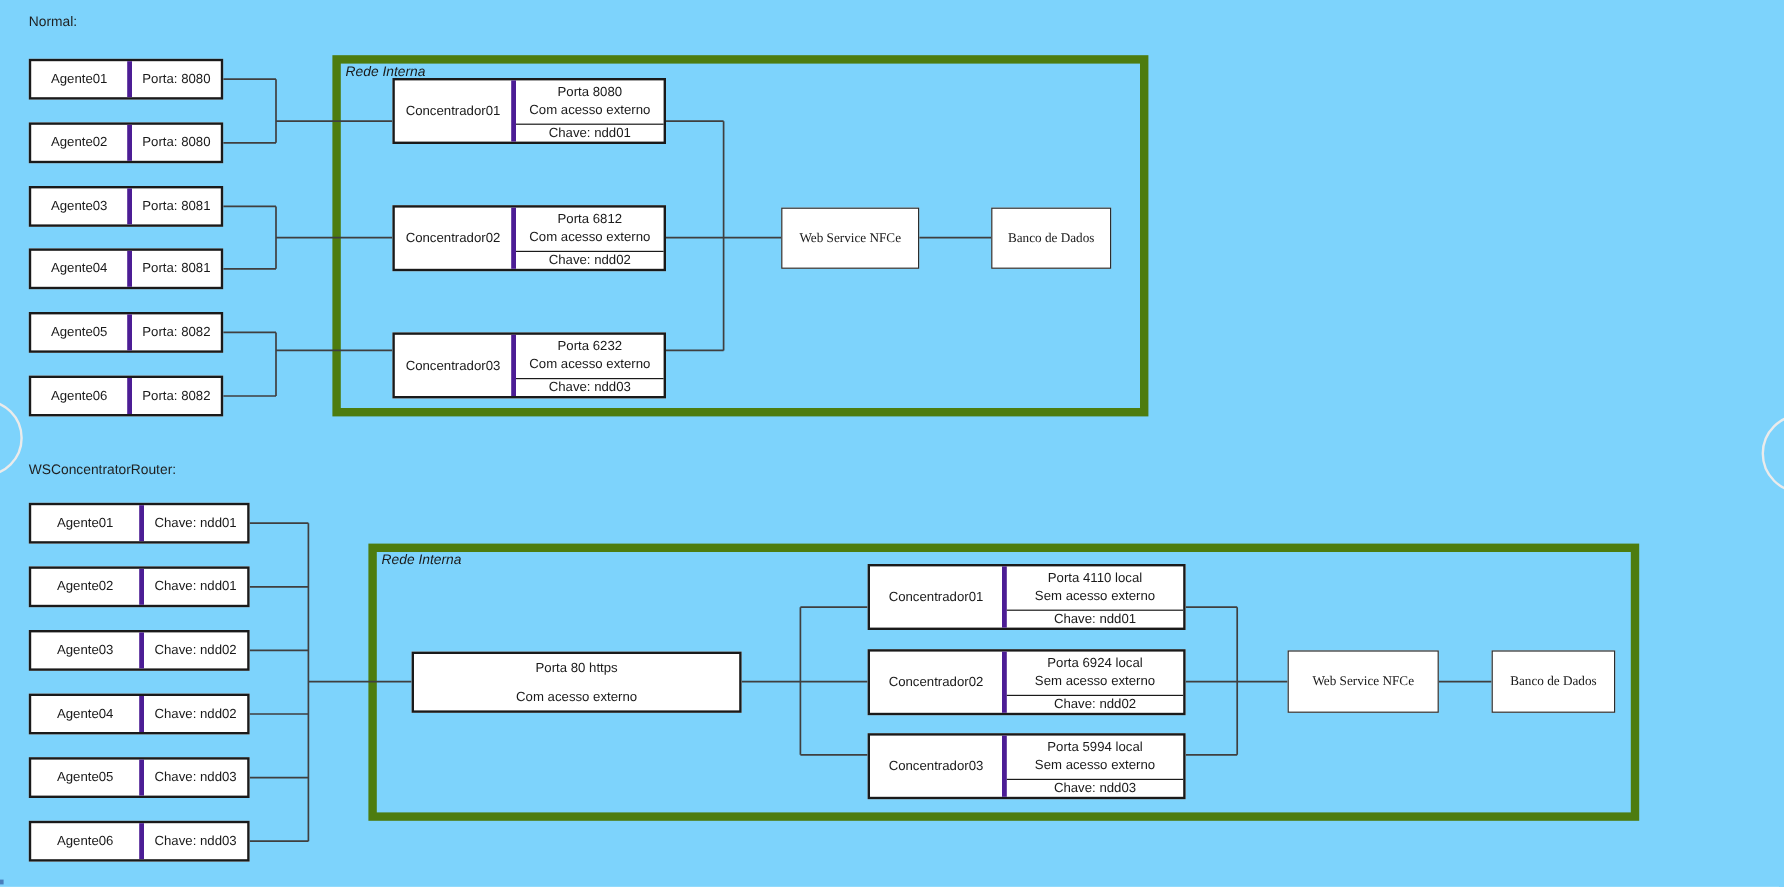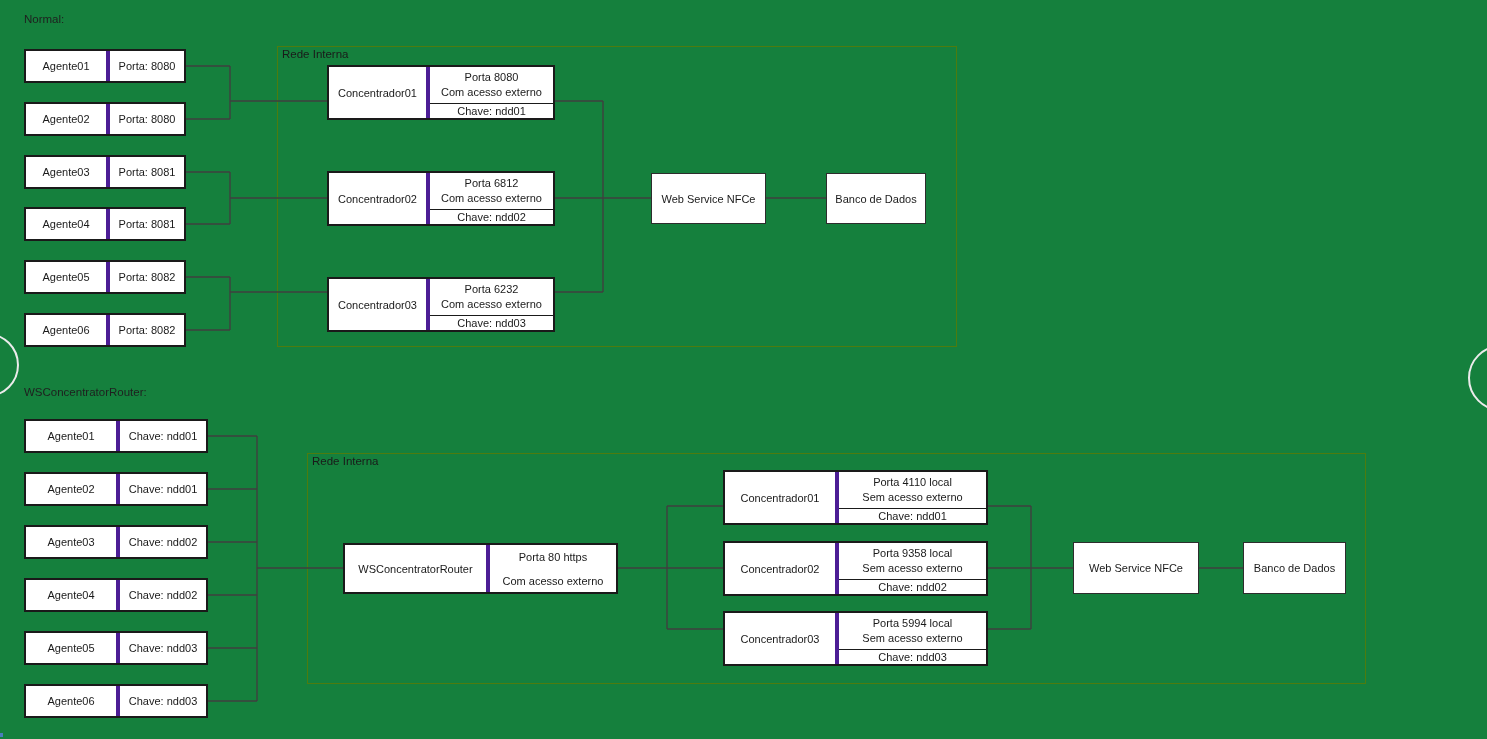--- a/index.html
+++ b/index.html
@@ -3,38 +3,39 @@
 <meta charset="utf-8">
 <style>
   html,body { margin:0; padding:0; }
   body {
     font-family: "Liberation Sans", "DejaVu Sans", sans-serif;
     background:#ffffff;
   }
   .canvas {
     position:relative;
     width:1487px; height:739px;
-    background:#15803d;
+    background:#7dd3fc;
     overflow:hidden;
     font-size:11px;
     color:#1a1a1a;
   }
   .dtitle {
     position:absolute;
     font-size:11.5px;
     color:#1f1f1f;
     white-space:nowrap;
     z-index:4;
   }
   .network {
     position:absolute;
-    border:1px solid #4d7c0f;
+    border:7px solid #4d7c0f;
     box-sizing:border-box;
     background:transparent;
     z-index:1;
+    font-style:italic;
   }
   .network-label {
     display:inline-block;
     padding:1px 0 0 4px;
     font-size:11.5px;
     white-space:nowrap;
   }
   svg.connectors {
     position:absolute; left:0; top:0;
     z-index:2;
@@ -62,21 +63,21 @@
     border-bottom:1px solid #1a1a1a;
     box-sizing:border-box;
     height:37px; line-height:15px;
     white-space:nowrap;
   }
   .conc-key { flex:1; display:flex; align-items:center; justify-content:center; white-space:nowrap; }
   .router-right {
     flex:1; display:flex; flex-direction:column; align-items:center; justify-content:space-between;
     padding:6px 0 5px 0; box-sizing:border-box; white-space:nowrap;
   }
-  .center-one { align-items:center; display:flex; }
+  .center-one { align-items:center; display:flex;font-family:Liberation Serif, serif; }
   .curl {
     position:absolute;
     border:2px solid #ebebeb;
     border-radius:50%;
     background:transparent;
     z-index:0;
   }
   .corner-mark {
     position:absolute;
     left:0; top:733px;
@@ -196,42 +197,41 @@
   <div class="node" style="left:24px;top:631px;width:184px;height:34px">
     <div class="cell split" style="width:94px">Agente05</div>
     <div class="cell grow">Chave: ndd03</div>
   </div>
   <div class="node" style="left:24px;top:684px;width:184px;height:34px">
     <div class="cell split" style="width:94px">Agente06</div>
     <div class="cell grow">Chave: ndd03</div>
   </div>
 
   <div class="node" style="left:343px;top:543px;width:275px;height:51px">
-    <div class="cell split" style="width:145px">WSConcentratorRouter</div>
     <div class="router-right">
       <div>Porta 80 https</div>
       <div>Com acesso externo</div>
     </div>
   </div>
 
   <div class="node" style="left:723px;top:470px;width:265px;height:55px">
     <div class="cell split" style="width:114px">Concentrador01</div>
     <div class="conc-right">
       <div class="conc-top">
         <div>Porta 4110 local</div>
         <div>Sem acesso externo</div>
       </div>
       <div class="conc-key">Chave: ndd01</div>
     </div>
   </div>
   <div class="node" style="left:723px;top:541px;width:265px;height:55px">
     <div class="cell split" style="width:114px">Concentrador02</div>
     <div class="conc-right">
       <div class="conc-top">
-        <div>Porta 9358 local</div>
+        <div>Porta 6924 local</div>
         <div>Sem acesso externo</div>
       </div>
       <div class="conc-key">Chave: ndd02</div>
     </div>
   </div>
   <div class="node" style="left:723px;top:611px;width:265px;height:55px">
     <div class="cell split" style="width:114px">Concentrador03</div>
     <div class="conc-right">
       <div class="conc-top">
         <div>Porta 5994 local</div>

